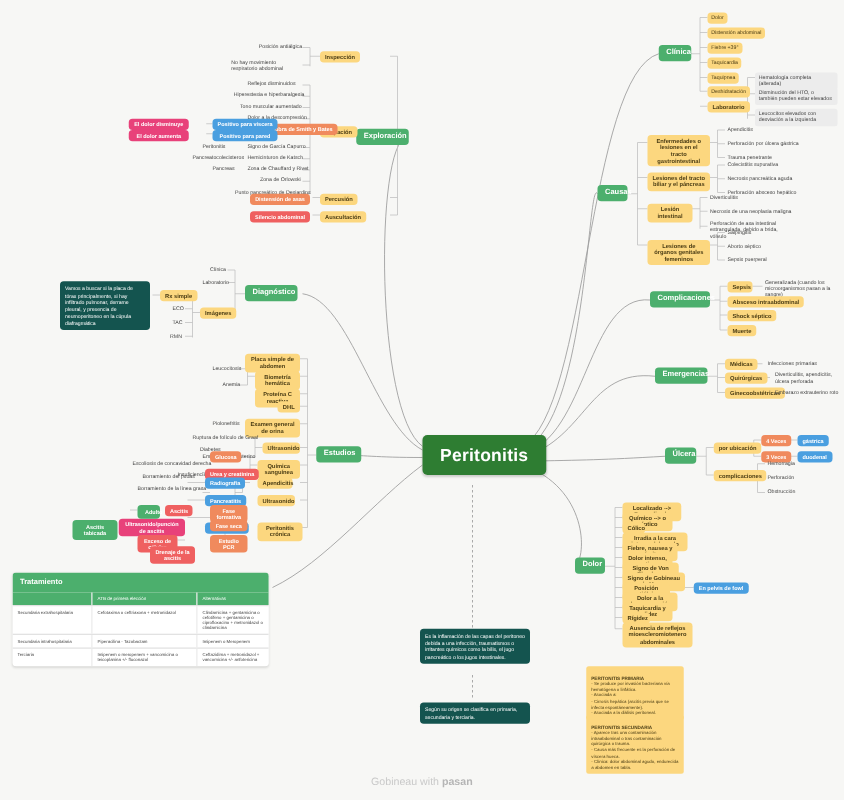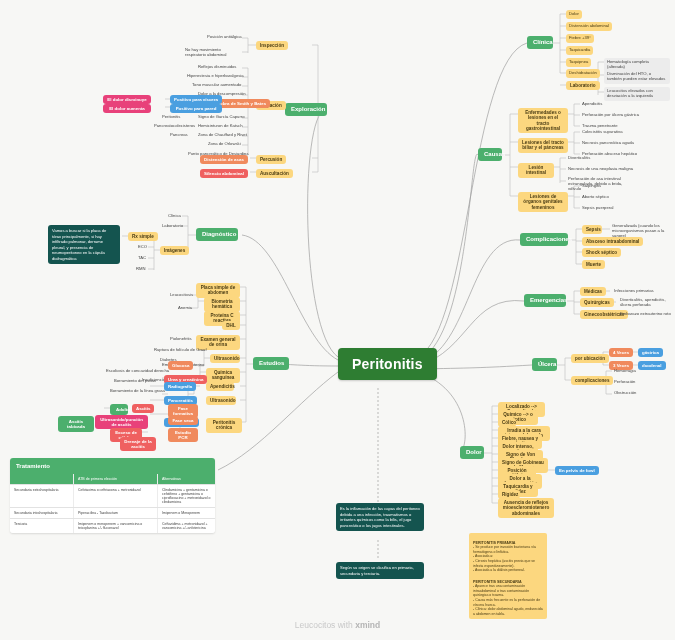--- a/index.html
+++ b/index.html
@@ -442,16 +442,16 @@
 - Asociada a la diálisis peritoneal.</span>
   </div>
   <div class="note" style="position:absolute;left:469px;top:572px;width:70px;white-space:pre-line;">
     <b>PERITONITIS SECUNDARIA</b>
     <span>- Aparece tras una contaminación intraabdominal o tras contaminación quirúrgica o trauma.
 - Causa más frecuente es la perforación de víscera hueca.
 - Clínica: dolor abdominal agudo, endurecida a abdomen en tabla.</span>
   </div>
 
   <div class="footer">
-    <span>Leucocitos with </span><b>xmind</b>
+    <span>Gobineau with </span><b>pasan</b>
   </div>
 
 </div>
 
 </body></html>

